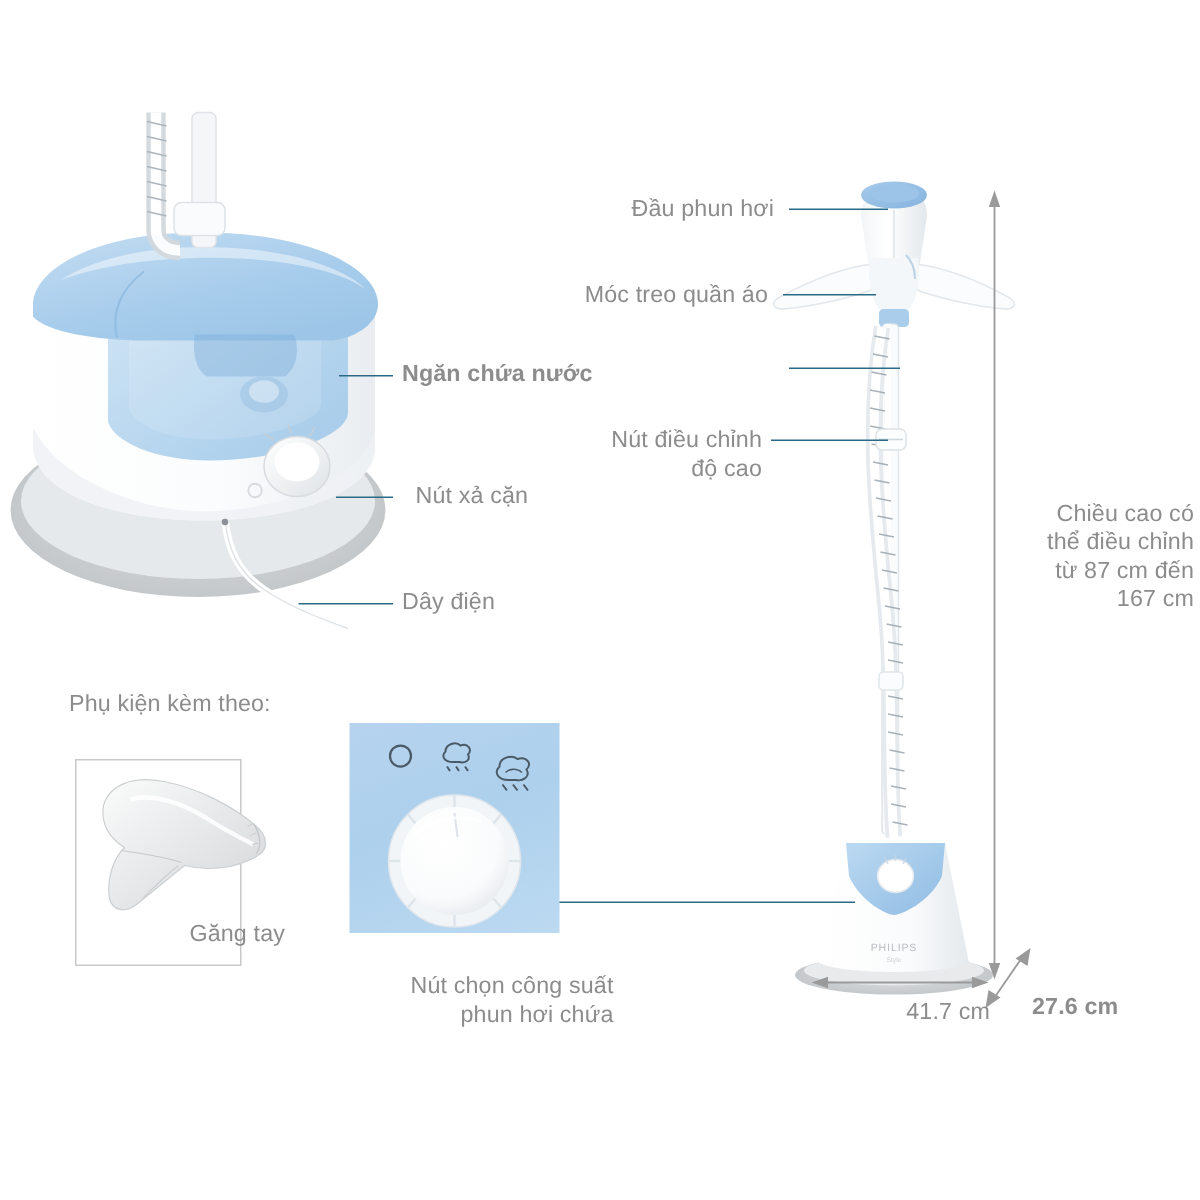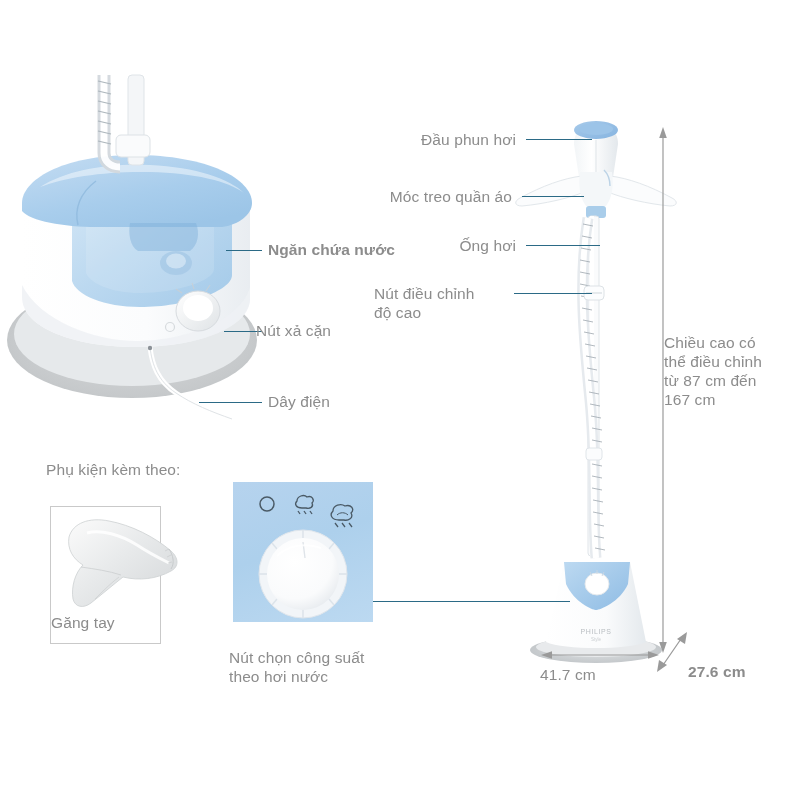--- a/index.html
+++ b/index.html
@@ -15,21 +15,21 @@
     background: #ffffff;
   }
   .lbl {
     position: absolute;
     color: #8c8c8c;
     font-size: 15.5px;
     line-height: 19px;
     white-space: pre;
     letter-spacing: 0.1px;
   }
-  .lbl.ctr { text-align: left; }
+  .lbl.ctr { text-align: right; }
   .lbl.rt  { text-align: right; }
   .leader {
     position: absolute;
     height: 0;
     border-top: 1.3px solid #2b6a86;
   }
   svg { display:block; overflow: visible; }
   .accbox {
     position: absolute;
     border: 1px solid #c9c9c9;
@@ -244,27 +244,26 @@
   <div class="leader" style="left:514px; top:293px; width:78px;"></div>
   <div class="leader" style="left:226px; top:250px; width:36px;"></div>
   <div class="leader" style="left:224px; top:331px; width:38px;"></div>
   <div class="leader" style="left:199px; top:402px; width:63px;"></div>
   <div class="leader" style="left:362px; top:601px; width:208px;"></div>
 
   <div class="lbl rt" style="left:330px; top:130px; width:186px;"><span>Đầu phun hơi</span></div>
 
   <div class="lbl rt" style="left:316px; top:187px; width:196px;"><span>Móc treo quần áo</span></div>
 
-  <div class="lbl rt" style="left:370px; top:236px; width:146px;"><span>Ống hơi</span></div>
 
   <div class="lbl ctr" style="left:374px; top:284px; width:134px;"><span>Nút điều chỉnh</span><br><span>độ cao</span></div>
 
   <div class="lbl" style="left:268px; top:240px;font-weight:bold;"><span>Ngăn chứa nước</span></div>
 
-  <div class="lbl" style="left:256px; top:321px;"><span>Nút xả cặn</span></div>
+  <div class="lbl" style="left:277px; top:321px;"><span>Nút xả cặn</span></div>
 
   <div class="lbl" style="left:268px; top:392px;"><span>Dây điện</span></div>
 
   <svg style="position:absolute;left:650px;top:125px;" width="26" height="530" viewBox="0 0 26 530">
     <line x1="13" y1="10" x2="13" y2="520" stroke="#9a9a9a" stroke-width="1.2"></line>
     <polygon points="13,2 9.2,13 16.8,13" fill="#9a9a9a"></polygon>
     <polygon points="13,528 9.2,517 16.8,517" fill="#9a9a9a"></polygon>
   </svg>
 
   <div class="lbl ctr" style="left:664px; top:333px; width:132px;"><span>Chiều cao có</span><br><span>thể điều chỉnh</span><br><span>từ 87 cm đến</span><br><span>167 cm</span></div>
@@ -353,15 +352,15 @@
           <path d="M26 92 L34 92"></path>
             <path d="M39 61 L44 67"></path>
         </g>
         <circle cx="70" cy="92" r="36" fill="url(#dialG)"></circle>
         <path d="M70 60 L72 76" stroke="#dfe4e9" stroke-width="1.4" fill="none"></path>
         <path d="M44 74 C54 64 72 60 88 66" stroke="#ffffff" stroke-width="2" fill="none" opacity="0.8"></path>
       </g>
     </svg>
   </div>
 
-  <div class="lbl ctr" style="left:229px; top:648px; width:180px;"><span>Nút chọn công suất</span><br><span>theo hơi nước</span></div>
+  <div class="lbl ctr" style="left:229px; top:648px; width:180px;"><span>Nút chọn công suất</span><br><span>phun hơi chứa</span></div>
 
 </div>
 
 </body></html>

